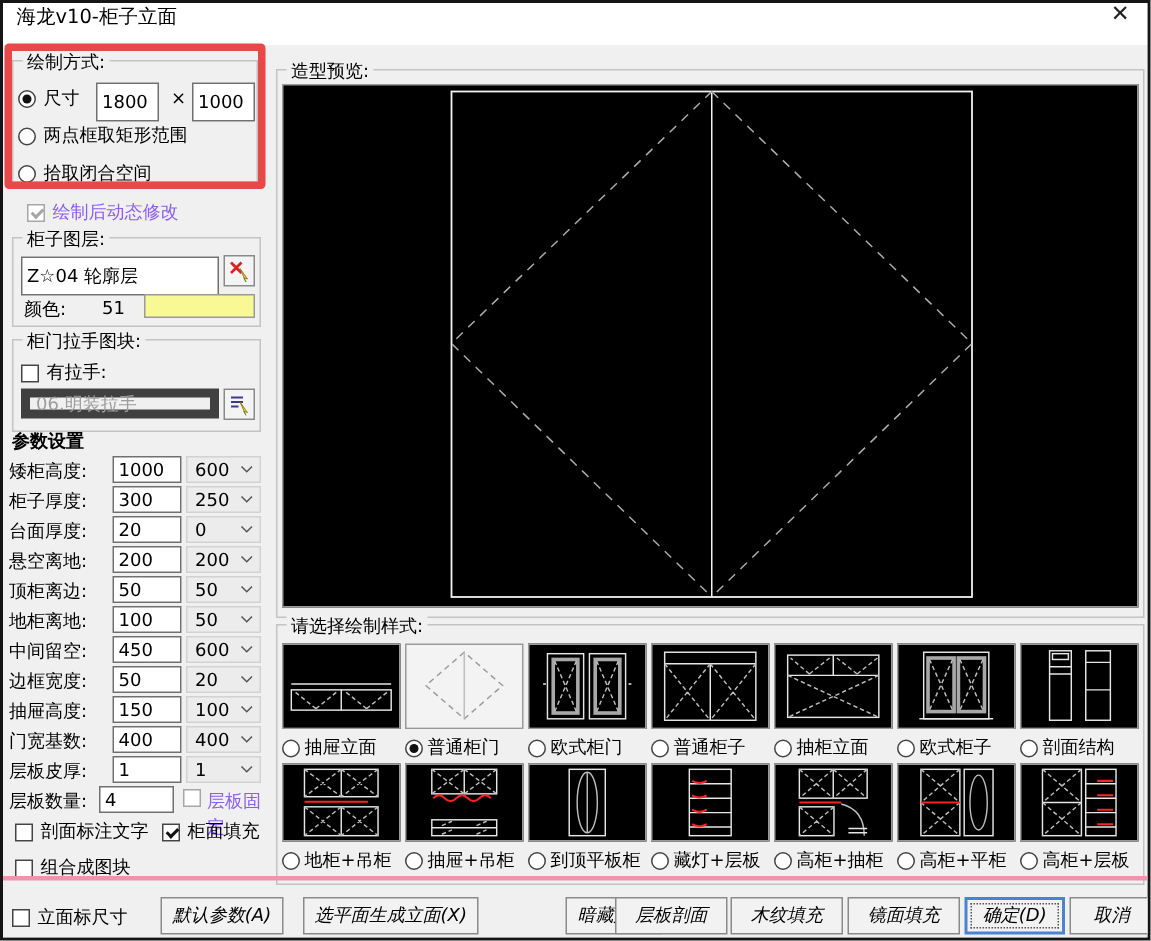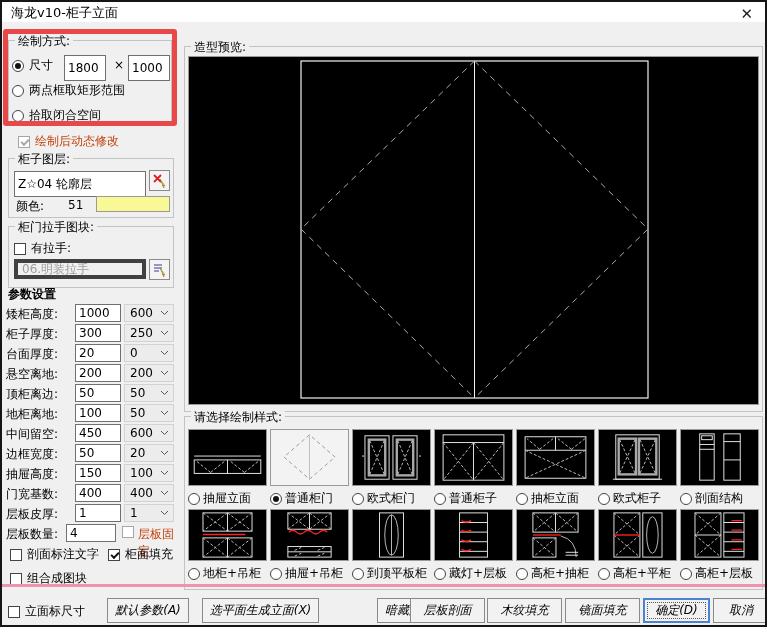--- a/index.html
+++ b/index.html
@@ -1,37 +1,37 @@
 <!DOCTYPE html>
 <html><head>
 <meta charset="utf-8">
 <style>
   html,body{margin:0;padding:0;background:#888;}
   *{box-sizing:border-box;}
   .window{position:relative;width:767px;height:627px;background:#f0f0f0;border:2px solid #151515;
           font-family:"DejaVu Sans","Liberation Sans",sans-serif;font-size:12px;color:#000;overflow:hidden;}
-  .titlebar{position:absolute;top:0;left:0;right:0;height:20px;background:#ffffff;display:flex;align-items:flex-end;justify-content:space-between;padding:0 12px 0 9px;}
+  .titlebar{position:absolute;top:0;left:0;right:0;height:28px;background:#ffffff;display:flex;align-items:flex-start;justify-content:space-between;padding:0 12px 0 9px;}
   .title{font-size:13px;}
   .close{font-size:15px;color:#222;cursor:default;line-height:1;}
   .body{position:absolute;top:28px;left:0;right:0;bottom:0;background:#f0f0f0;}
 
   .gbox{position:absolute;border:1px solid #c3c3c3;}
   .glabel{position:absolute;top:-8px;left:6px;background:#f0f0f0;padding:0 3px;font-size:12px;white-space:nowrap;}
 
   .radio{width:12px;height:12px;border:1px solid #444;border-radius:50%;background:#fff;display:inline-block;position:relative;flex:none;}
   .radio.sel::after{content:"";position:absolute;inset:2px;background:#111;border-radius:50%;}
   .cb{width:12px;height:12px;border:1px solid #444;background:#fff;display:inline-block;position:relative;flex:none;}
   .cb.checked::after{content:"";position:absolute;left:2px;top:2px;width:6px;height:3px;border-left:2px solid #111;border-bottom:2px solid #111;transform:rotate(-45deg);}
   .cb.dis{border-color:#a6a6a6;}
   .cb.dis.checked::after{border-color:#a6a6a6;}
   .optrow{position:absolute;display:flex;align-items:center;gap:5px;white-space:nowrap;}
-  .graytext{color:#c2410c;}
+  .graytext{color:#8b5cf6;}
 
   .tinput{border:1px solid #707070;background:#fff;font:12px "DejaVu Sans",sans-serif;padding:12px 3px;height:18px;}
-  .dinput{border:4px solid #404040;background:#f0f0f0;color:#9d9d9d;display:flex;align-items:center;padding:0 4px;height:20px;}
+  .dinput{border:6px solid #404040;background:#f0f0f0;color:#9d9d9d;display:flex;align-items:center;padding:0 4px;height:20px;}
   .sqbtn{position:absolute;width:21px;height:21px;border:1px solid #8a8a8a;background:#f4f4f4;display:flex;align-items:center;justify-content:center;}
 
   .prow{position:absolute;left:4px;width:172px;height:18px;}
   .plabel{position:absolute;left:0;top:2px;}
   .pinput{position:absolute;left:69px;top:0;width:46px;height:18px;border:1px solid #707070;background:#fff;font:12px "DejaVu Sans",sans-serif;padding:0 3px;}
   .pcombo{position:absolute;left:118px;top:0;width:50px;height:18px;background:#ececec;border:1px solid #d2d2d2;display:flex;align-items:center;justify-content:space-between;padding:0 4px 0 5px;}
   .chev{flex:none;}
 
   .btn{position:absolute;top:0;height:25px;border:1px solid #8a8a8a;background:#f2f2f2;display:flex;align-items:center;justify-content:center;font-size:12px;white-space:nowrap;}
   .btn.primary{border:2px solid #4a83d4;outline:1px dotted #555;outline-offset:-5px;}

